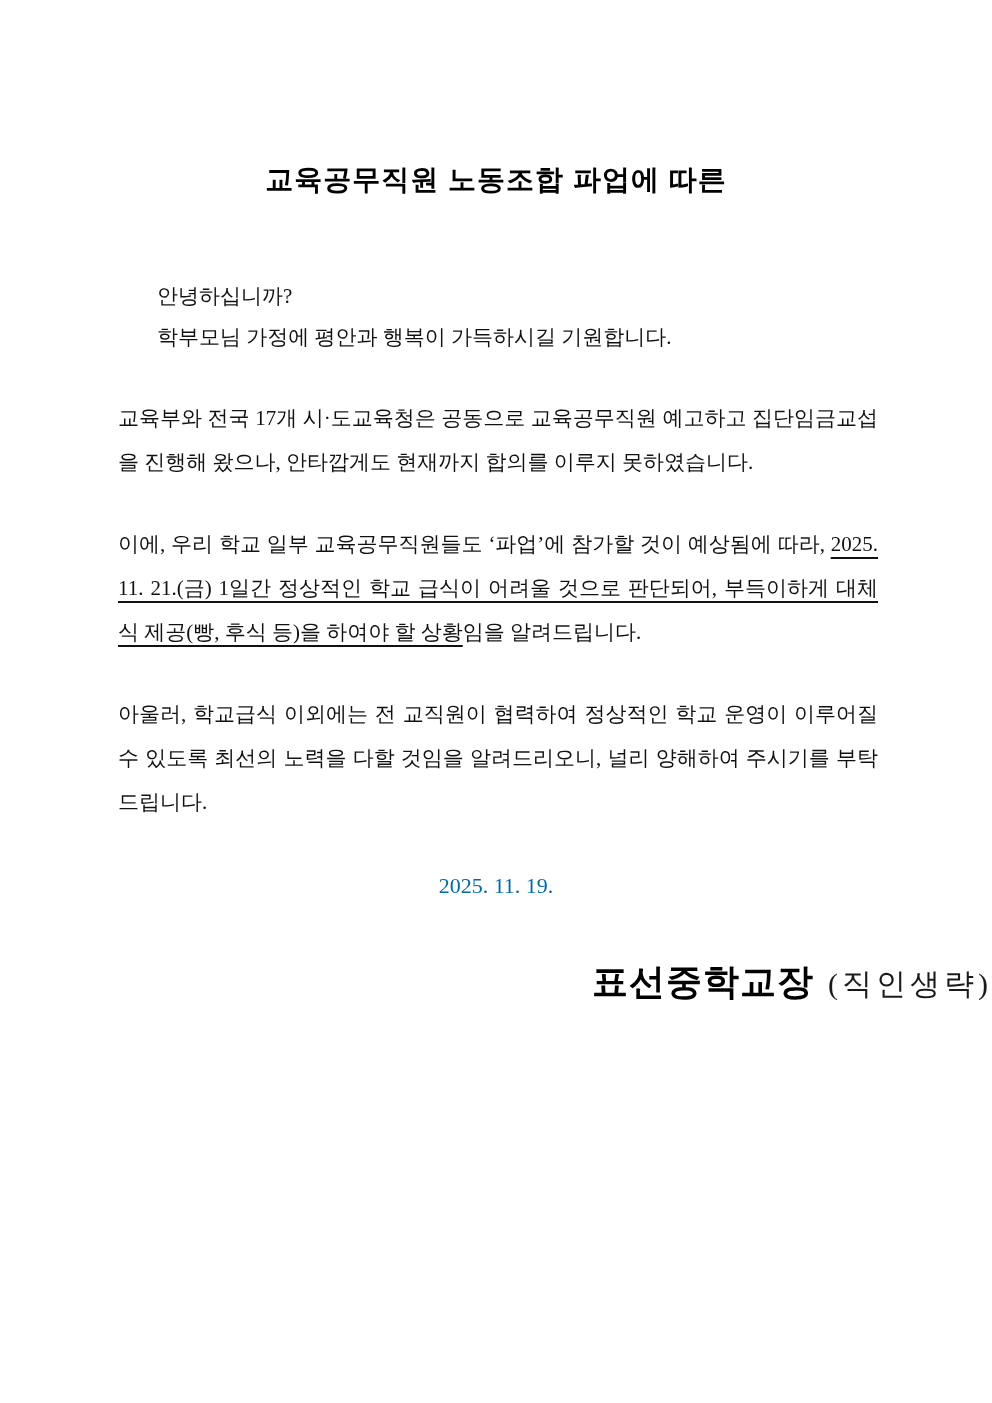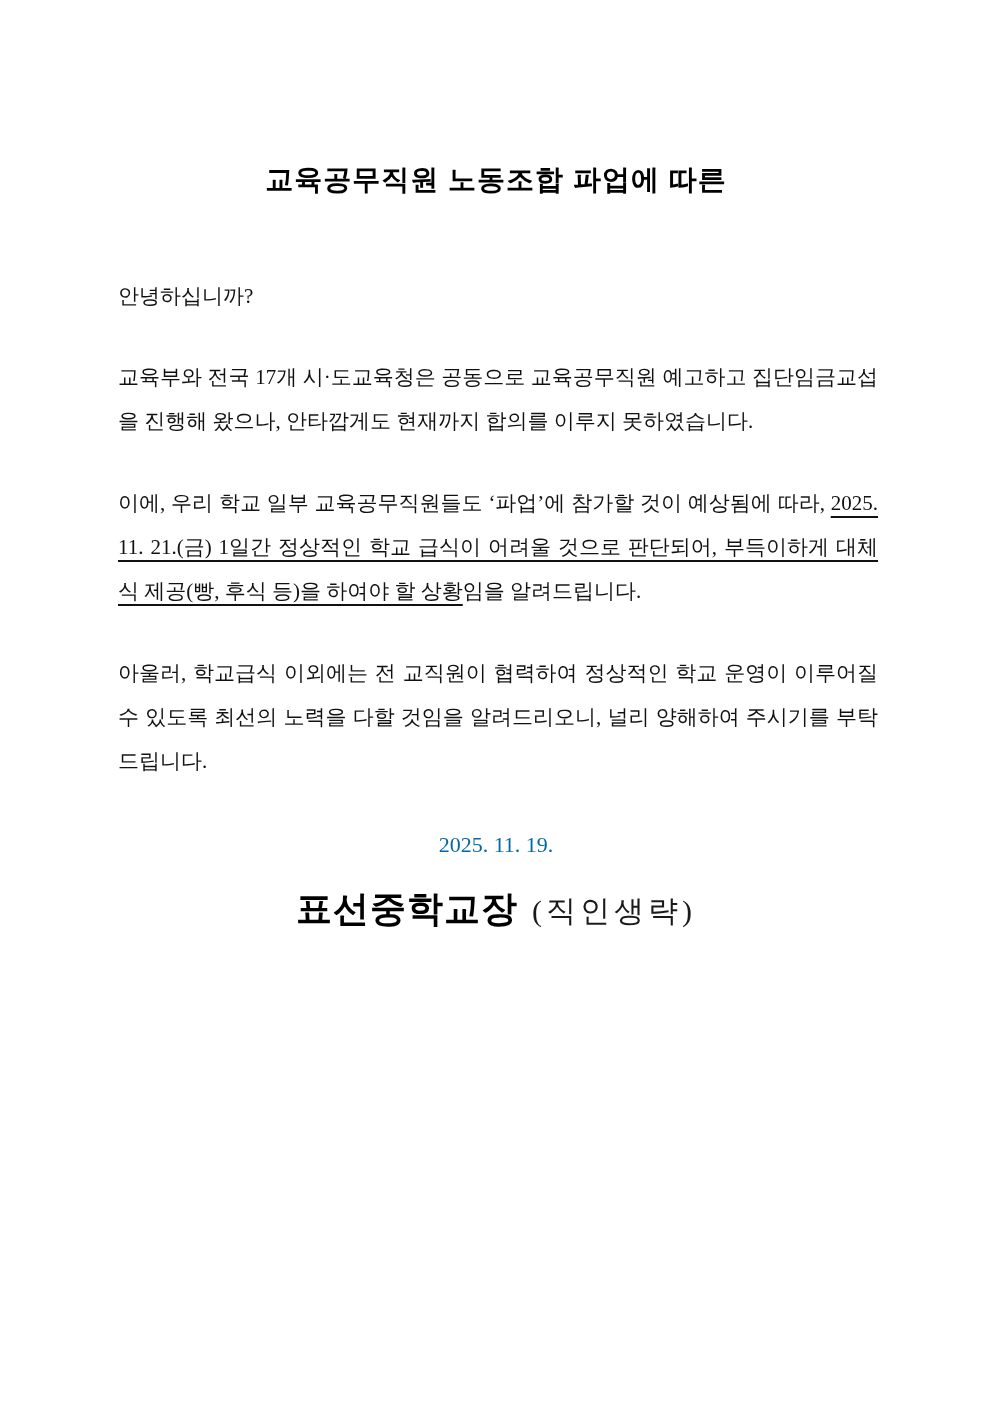--- a/index.html
+++ b/index.html
@@ -45,35 +45,36 @@
   }
   .para {
     margin: 0 0 0 0;
   }
   .para + .para {
     margin-top: 38px;
   }
   .greeting-line {
     display: block;
     line-height: 41px;
+    margin-left: 39px;
   }
   .underlined {
     text-decoration: underline;
     text-underline-offset: 6px;
   }
   .date-block {
     margin-top: 40px;
     text-align: center;
     font-size: 22px;
     line-height: 44px;
     color: #0369a1;
   }
   .signature-block {
-    margin-top: 18px;
-    text-align: center;
+    margin-top: 50px;
+    text-align: right;
     white-space: nowrap;
   }
   .signer-name {
     font-family: "Liberation Sans", "DejaVu Sans", sans-serif;
     font-weight: bold;
     font-size: 36px;
     color: #000000;
     letter-spacing: 1px;
   }
   .signer-note {
@@ -91,20 +92,21 @@
 <div class="page">
 
   <div class="title-block">
     <div class="title-line1">교육공무직원 노동조합 파업에 따른</div>
   </div>
 
   <div class="body-text">
 
     <p class="para">
       <span class="greeting-line">안녕하십니까?</span>
+      <span class="greeting-line">학부모님 가정에 평안과 행복이 가득하시길 기원합니다.</span>
     </p>
 
 
     <p class="para">교육부와 전국 17개 시·도교육청은 공동으로 교육공무직원 예고하고 집단임금교섭을 진행해 왔으나, 안타깝게도 현재까지 합의를 이루지 못하였습니다.</p>
 
     <p class="para">
       <span>이에, 우리 학교 일부 교육공무직원들도 ‘파업’에 참가할 것이 예상됨에 따라, </span><span class="underlined">2025. 11. 21.(금) 1일간 정상적인 학교 급식이 어려울 것으로 판단되어, 부득이하게 대체식 제공(빵, 후식 등)을 하여야 할 상황</span><span>임을 알려드립니다.</span>
     </p>
 
     <p class="para">아울러, 학교급식 이외에는 전 교직원이 협력하여 정상적인 학교 운영이 이루어질 수 있도록 최선의 노력을 다할 것임을 알려드리오니, 널리 양해하여 주시기를 부탁드립니다.</p>

